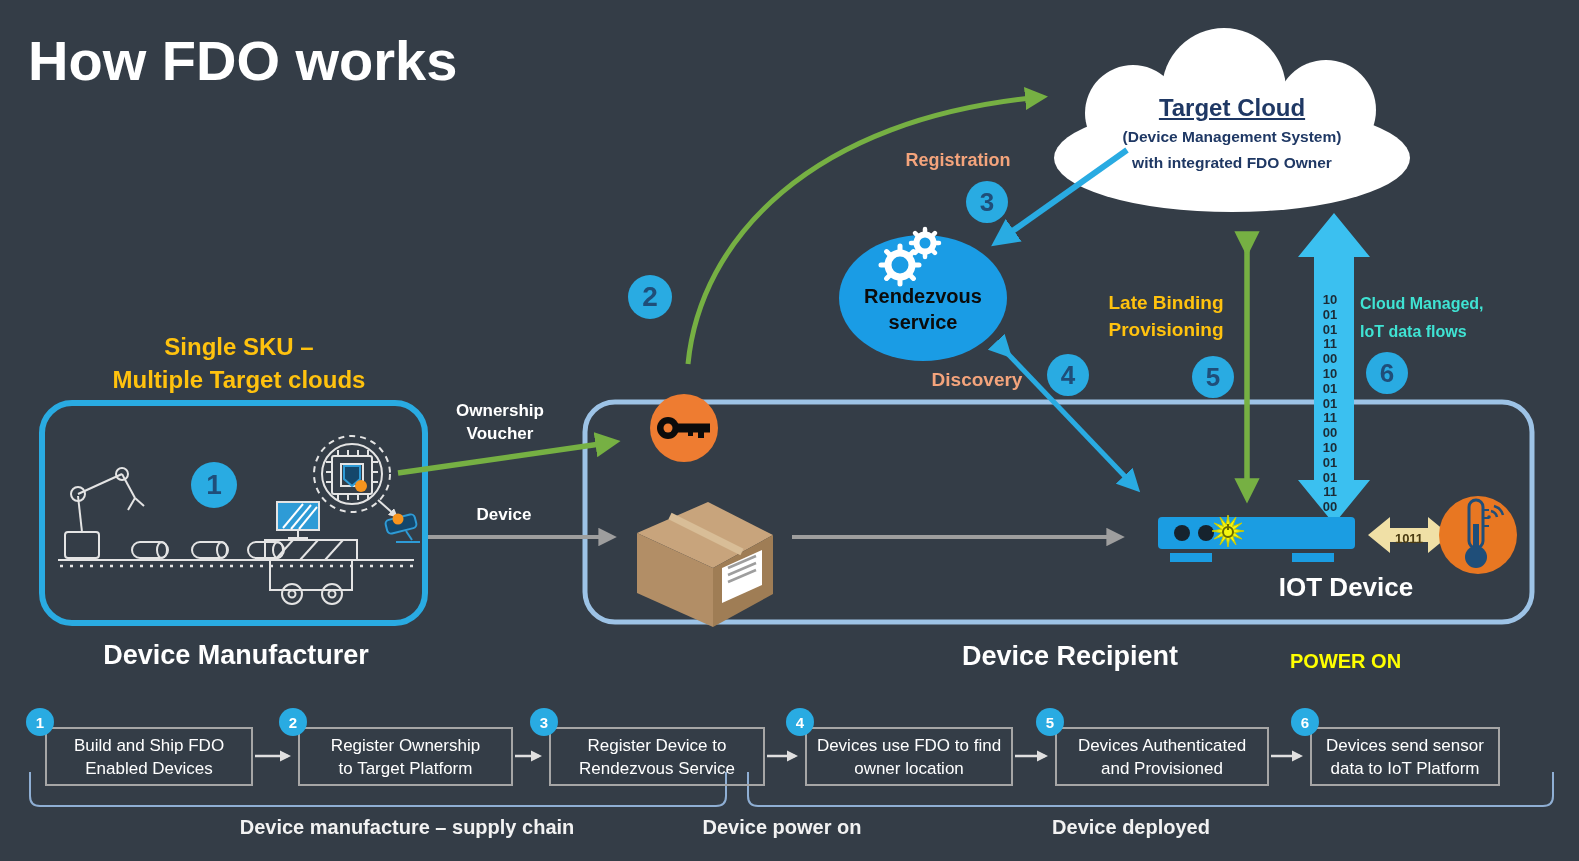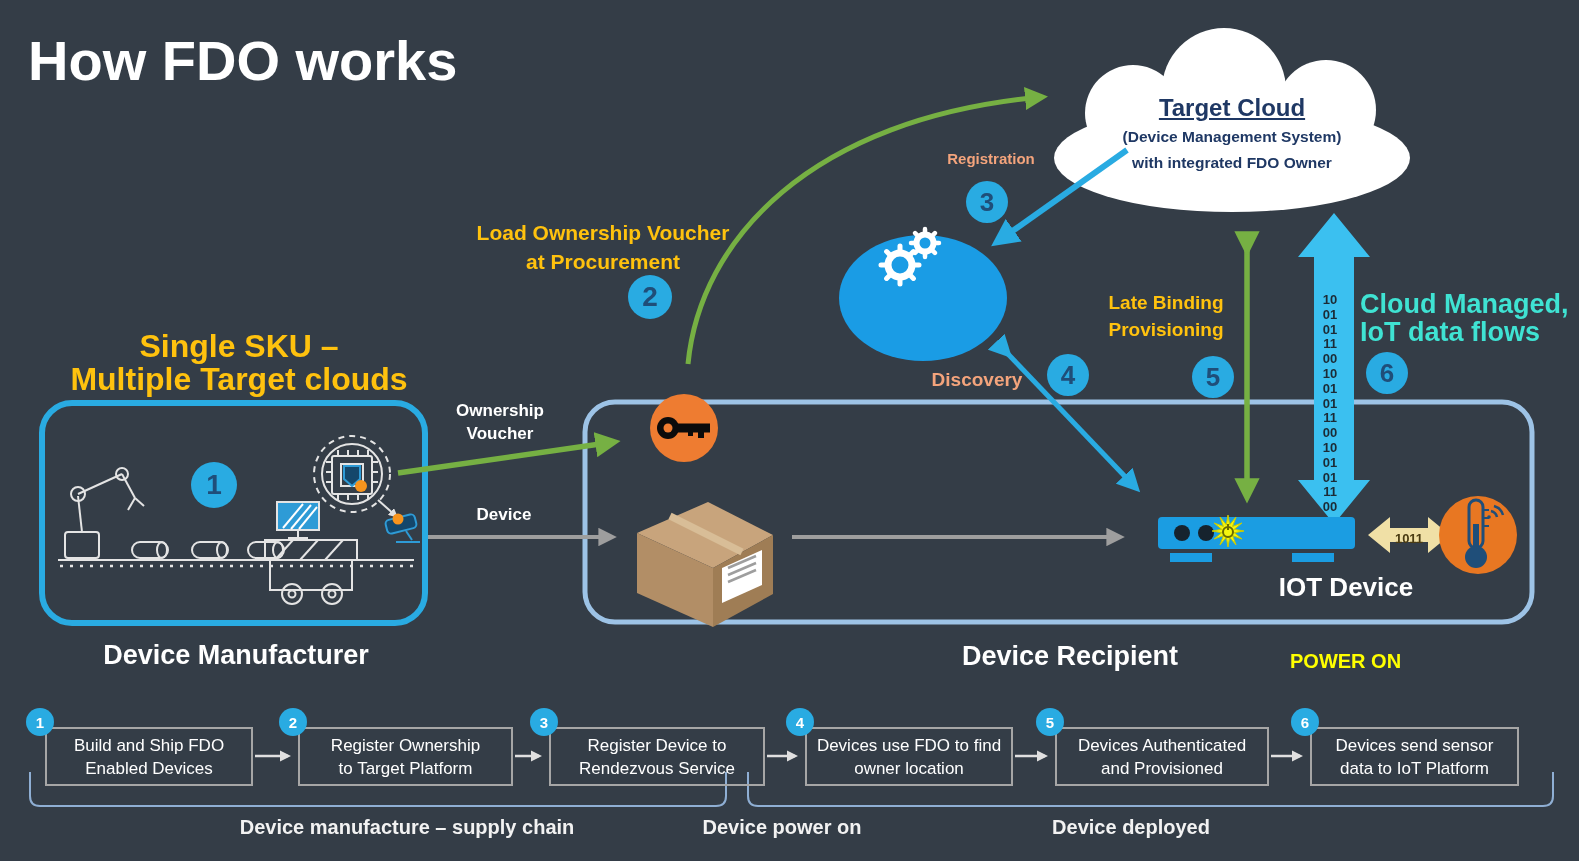--- a/index.html
+++ b/index.html
@@ -223,30 +223,30 @@
       <path d="M748,772 L748,796 Q748,806 758,806 L1543,806 Q1553,806 1553,796 L1553,772"></path>
     </g>
   </svg>
 
   <div id="title" class="abs">How FDO works</div>
 
   <div class="abs ctr cloud-title" style="left:1232px;top:94px;">Target Cloud</div>
   <div class="abs ctr cloud-sub" style="left:1232px;top:128px;">(Device Management System)</div>
   <div class="abs ctr cloud-sub" style="left:1232px;top:154px;">with integrated FDO Owner</div>
 
-
-  <div class="abs ctr pre gold" style="left:603px;top:218px;font-size:21px;line-height:29px;">Load Ownership Voucher
-at Procurement</div>
-  <div class="abs ctr salmon" style="left:958px;top:150px;font-size:15px;margin-left:33px;">Registration</div>
+  <div id="rendezvous-label" class="abs ctr pre" style="left:923px;top:283px;">Rendezvous
+service</div>
+
+  <div class="abs ctr salmon" style="left:958px;top:150px;font-size:18px;">Registration</div>
   <div class="abs ctr salmon" style="left:977px;top:369px;font-size:19px;">Discovery</div>
   <div class="abs ctr pre gold" style="left:1166px;top:289px;font-size:19px;line-height:27px;">Late Binding
 Provisioning</div>
-  <div class="abs pre cyan" style="left:1360px;top:290px;font-size:27px;line-height:28px;">Cloud Managed,
+  <div class="abs pre cyan" style="left:1360px;top:290px;font-size:16px;line-height:28px;">Cloud Managed,
 IoT data flows</div>
-  <div class="abs ctr pre gold" style="left:239px;top:330px;font-size:32px;line-height:33px;">Single SKU –
+  <div class="abs ctr pre gold" style="left:239px;top:330px;font-size:24px;line-height:33px;">Single SKU –
 Multiple Target clouds</div>
   <div class="abs ctr pre white-label" style="left:500px;top:399px;font-size:17px;line-height:23px;">Ownership
 Voucher</div>
   <div class="abs ctr white-label" style="left:504px;top:505px;font-size:17px;">Device</div>
   <div class="abs" style="left:1290px;top:650px;color:#FFFF00;font-size:20px;font-weight:bold;">POWER ON</div>
 
   <div class="abs ctr section-label" style="left:236px;top:640px;">Device Manufacturer</div>
   <div class="abs ctr section-label" style="left:1070px;top:641px;">Device Recipient</div>
   <div class="abs ctr" style="left:1346px;top:572px;color:#fff;font-size:26px;font-weight:600;">IOT Device</div>
 
@@ -280,21 +280,21 @@
   <div class="step-box" style="left:45px;width:208px;">Build and Ship FDO
 Enabled Devices</div>
   <div class="step-box" style="left:549px;width:216px;">Register Device to
 Rendezvous Service</div>
   <div class="step-box" style="left:298px;width:215px;">Register Ownership
 to Target Platform</div>
   <div class="step-box" style="left:805px;width:208px;">Devices use FDO to find
 owner location</div>
   <div class="step-box" style="left:1055px;width:214px;">Devices Authenticated
 and Provisioned</div>
-  <div class="step-box" style="left:1310px;width:209px;">Devices send sensor
+  <div class="step-box" style="left:1310px;width:190px;">Devices send sensor
 data to IoT Platform</div>
 
   <div class="badge" style="left:26px;">1</div>
   <div class="badge" style="left:279px;">2</div>
   <div class="badge" style="left:530px;">3</div>
   <div class="badge" style="left:786px;">4</div>
   <div class="badge" style="left:1036px;">5</div>
   <div class="badge" style="left:1291px;">6</div>
 
   <div class="phase-label" style="left:407px;">Device manufacture – supply chain</div>

